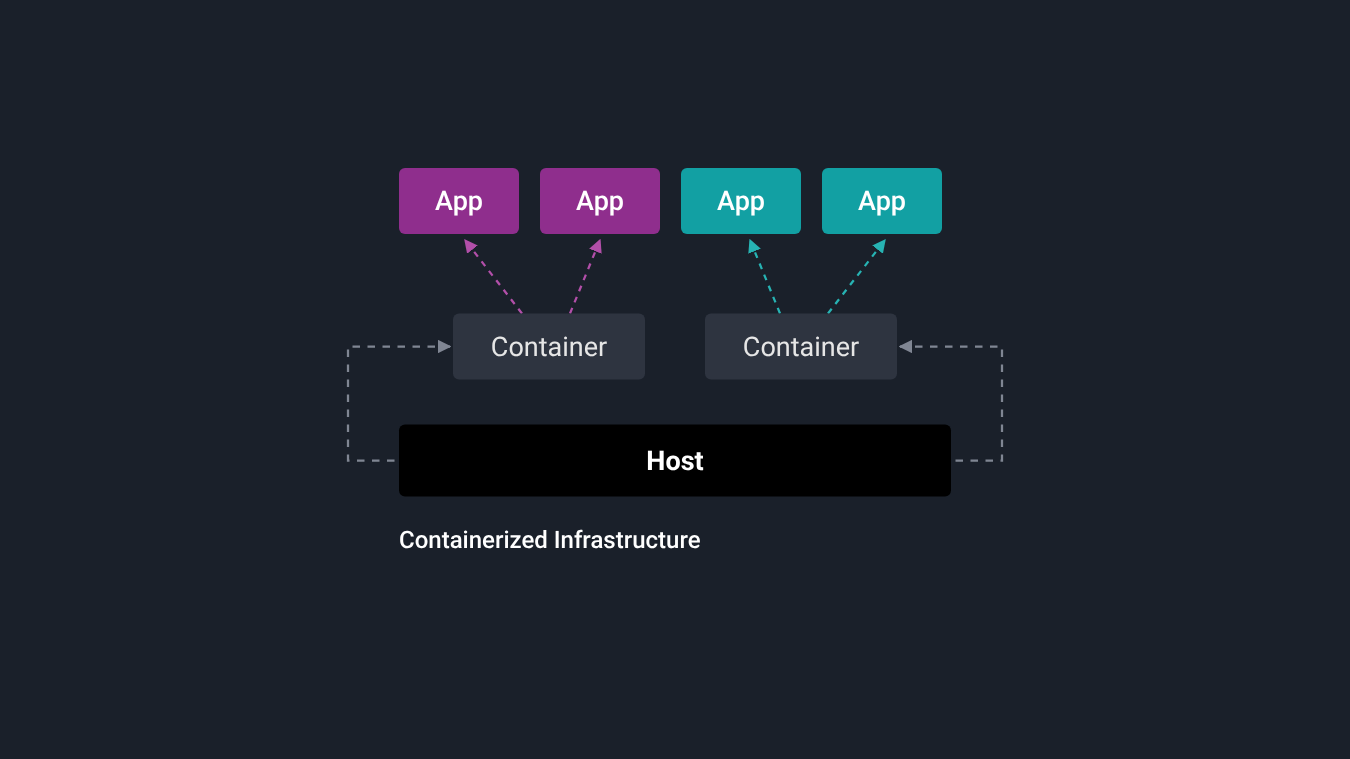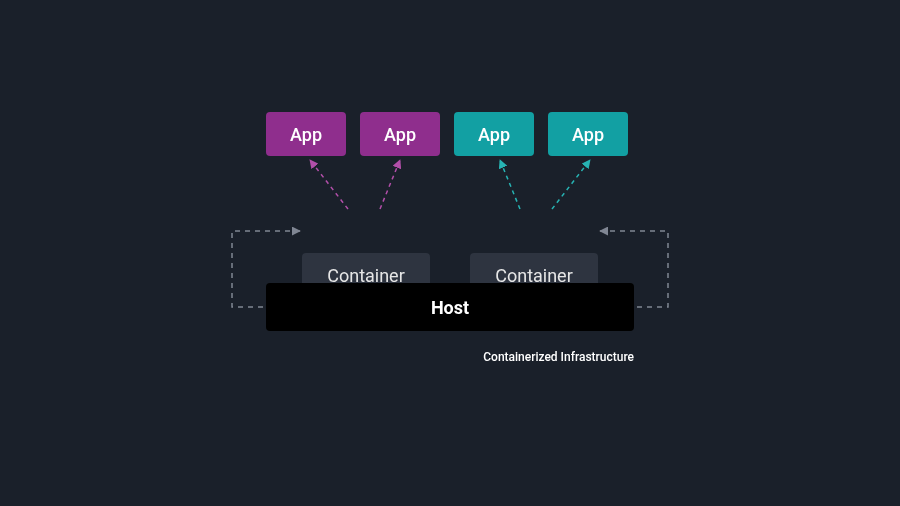--- a/index.html
+++ b/index.html
@@ -1,23 +1,23 @@
 <!DOCTYPE html>
 <html><head>
 <meta charset="utf-8">
 <style>
   html,body{margin:0;padding:0;width:900px;height:506px;background:#1a202a;font-family:-apple-system,BlinkMacSystemFont,"Segoe UI",Roboto,Helvetica,Arial,sans-serif;overflow:hidden;}
   .stage{position:relative;width:900px;height:506px;}
   .box{position:absolute;display:flex;align-items:center;justify-content:center;border-radius:4px;box-sizing:border-box;}
   .app{width:80px;height:44px;font-size:18px;font-weight:500;color:#fff;}
   .app.purple{background:#8f2e8d;}
   .app.teal{background:#12a0a3;}
-  .container-box{width:128px;height:44px;background:#2e3440;color:#e6e6e6;font-size:18px;margin-top:44px;}
+  .container-box{width:128px;height:44px;background:#2e3440;color:#e6e6e6;font-size:18px;}
   .host-box{width:368px;height:48px;background:#000;color:#fff;font-size:18px;font-weight:bold;}
-  .caption{position:absolute;width:368px;text-align:right;color:#fff;font-size:12px;font-weight:500;}
+  .caption{position:absolute;width:368px;text-align:left;color:#fff;font-size:16px;font-weight:500;}
   svg.wires{position:absolute;left:0;top:0;width:900px;height:506px;pointer-events:none;}
 </style>
 </head>
 <body>
 
 <div class="stage">
 
   <svg class="wires" viewBox="0 0 900 506">
     <defs>
       <marker id="arr-p" viewBox="0 0 10 10" refX="9" refY="5" markerWidth="6" markerHeight="6" orient="auto-start-reverse">

